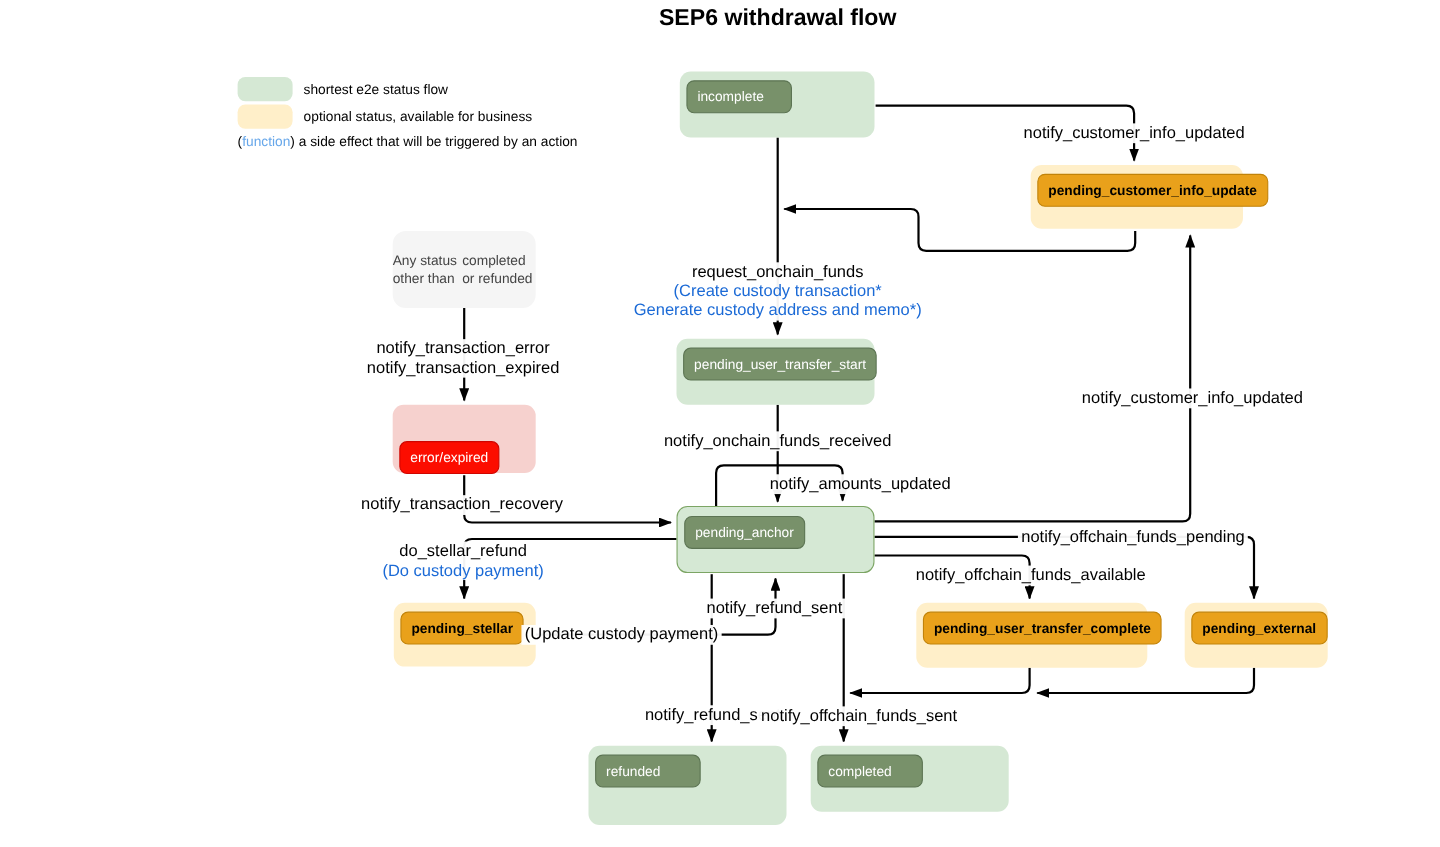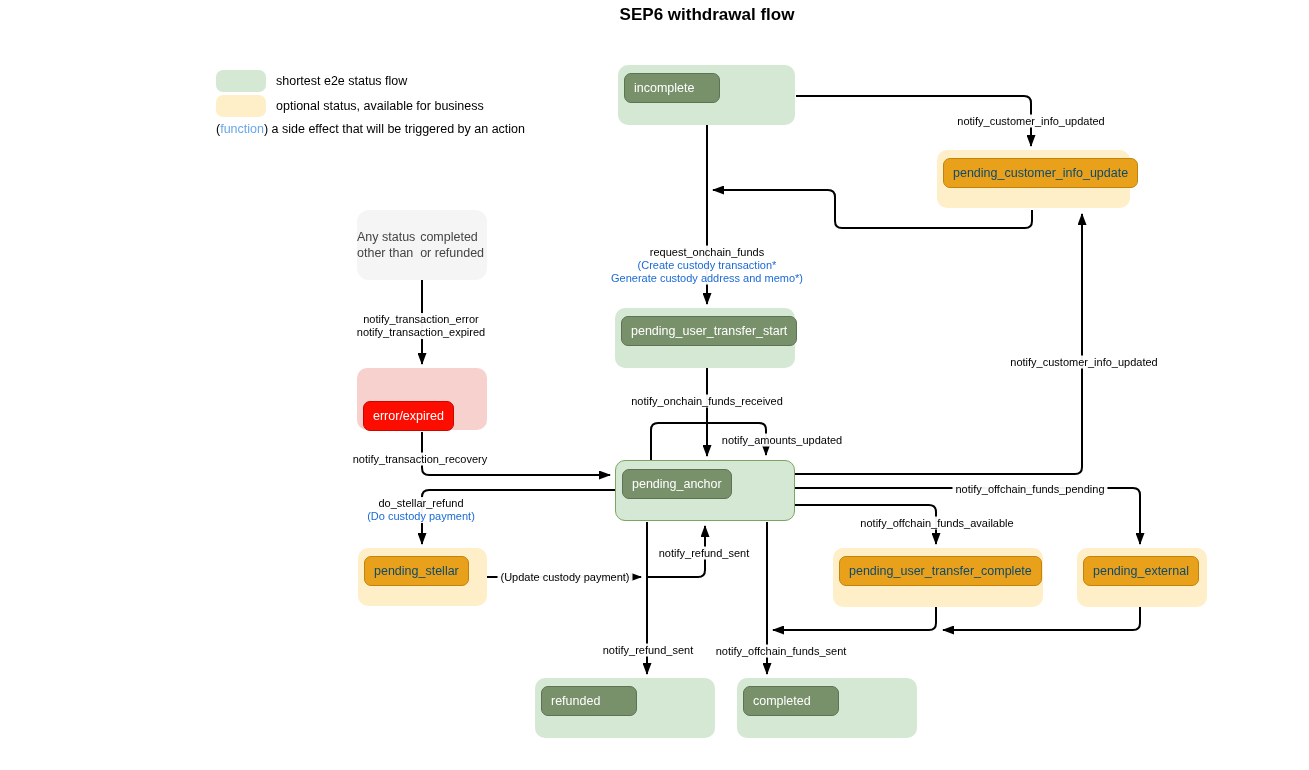--- a/index.html
+++ b/index.html
@@ -2,21 +2,21 @@
 <html style="--green_light: #d5e8d4; --green_dark: #78916a; --yellow_light: #ffefc9; --orange: #e9a11b; --red_light: #f6d1ce; --red: #fc0d00; --gray_box: #f5f5f5; --function_blue: #1b6ad6; --legend_blue: #67a7ea; --edge_black: #000000;"><head>
 <meta charset="utf-8">
 <style>
   html,body{margin:0;padding:0;background:#fff;}
   .stage{
     position:relative;width:1309px;height:770px;background:#fff;overflow:hidden;
     font-family:"Liberation Sans", sans-serif;color:#000;
   }
   .title{
     position:absolute;left:707px;top:5px;transform:translateX(-50%);
-    font-size:17px;font-weight:bold;white-space:nowrap;
+    font-size:21px;font-weight:bold;white-space:nowrap;
   }
   
   .legend-swatch{position:absolute;width:50px;height:22px;border-radius:7px;}
   .legend-swatch.green{background:var(--green_light);}
   .legend-swatch.yellow{background:var(--yellow_light);}
   .legend-text{position:absolute;font-size:12.5px;white-space:nowrap;}
   .fn-blue{color:var(--legend_blue);}
   
   .node{position:absolute;border-radius:10px;box-sizing:border-box;}
   .node.green{background:var(--green_light);padding-left:25px;}
@@ -24,31 +24,31 @@
   .node.yellow{background:var(--yellow_light);}
   .node.red{background:var(--red_light);}
   .node.gray{background:var(--gray_box);display:flex;flex-direction:row;justify-content:center;
     align-items:center;font-size:12.5px;color:#444;line-height:1.3;border-radius:12px;}
   .tag{
     position:absolute;left:6px;top:8px;height:30px;min-width:96px;box-sizing:border-box;
     display:flex;align-items:center;border-radius:7px;padding:0 9px;
     font-size:12.5px;white-space:nowrap;
   }
   .tag.greentag{background:var(--green_dark);border:1px solid #5c7453;color:#fff;}
-  .tag.orangetag{background:var(--orange);border:1px solid #c1830a;color:#0c4a6e;}
+  .tag.orangetag{background:var(--orange);border:1px solid #c1830a;color:#000000;font-weight:bold;}
   .tag.redtag{background:var(--red);border:1px solid #cf0500;color:#fff;margin-top:25px;}
   
   svg.wires{position:absolute;left:0;top:0;}
   .edge{stroke:var(--edge_black);stroke-width:2;fill:none;}
   #arrowhead path{fill:var(--edge_black);}
   
   .elabel{
     position:absolute;transform:translate(-50%,-50%);
     background:rgba(255,255,255,0.95);padding:0 3px;
-    font-size:11px;line-height:1.18;text-align:center;white-space:nowrap;
+    font-size:15px;line-height:1.18;text-align:center;white-space:nowrap;
   }
   .elabel .fn{color:var(--function_blue);}
 </style>
 </head>
 <body>
 
 <div class="stage">
 
   <div class="title">SEP6 withdrawal flow</div>
 
@@ -113,21 +113,21 @@
   </div>
 
   <div class="node yellow" style="left:833px;top:548px;width:210px;height:59px;">
     <div class="tag orangetag">pending_user_transfer_complete</div>
   </div>
 
   <div class="node yellow" style="left:1077px;top:548px;width:130px;height:59px;text-align:center;">
     <div class="tag orangetag">pending_external</div>
   </div>
 
-  <div class="node green" style="left:535px;top:678px;width:180px;height:60px;">
+  <div class="node green" style="left:535px;top:678px;width:180px;height:72px;">
     <div class="tag greentag">refunded</div>
   </div>
 
   <div class="node green" style="left:737px;top:678px;width:180px;height:60px;">
     <div class="tag greentag">completed</div>
   </div>
 
   <div class="elabel" style="left:1031px;top:121px;">notify_customer_info_updated</div>
 
   <div class="elabel" style="left:707px;top:265px;">

